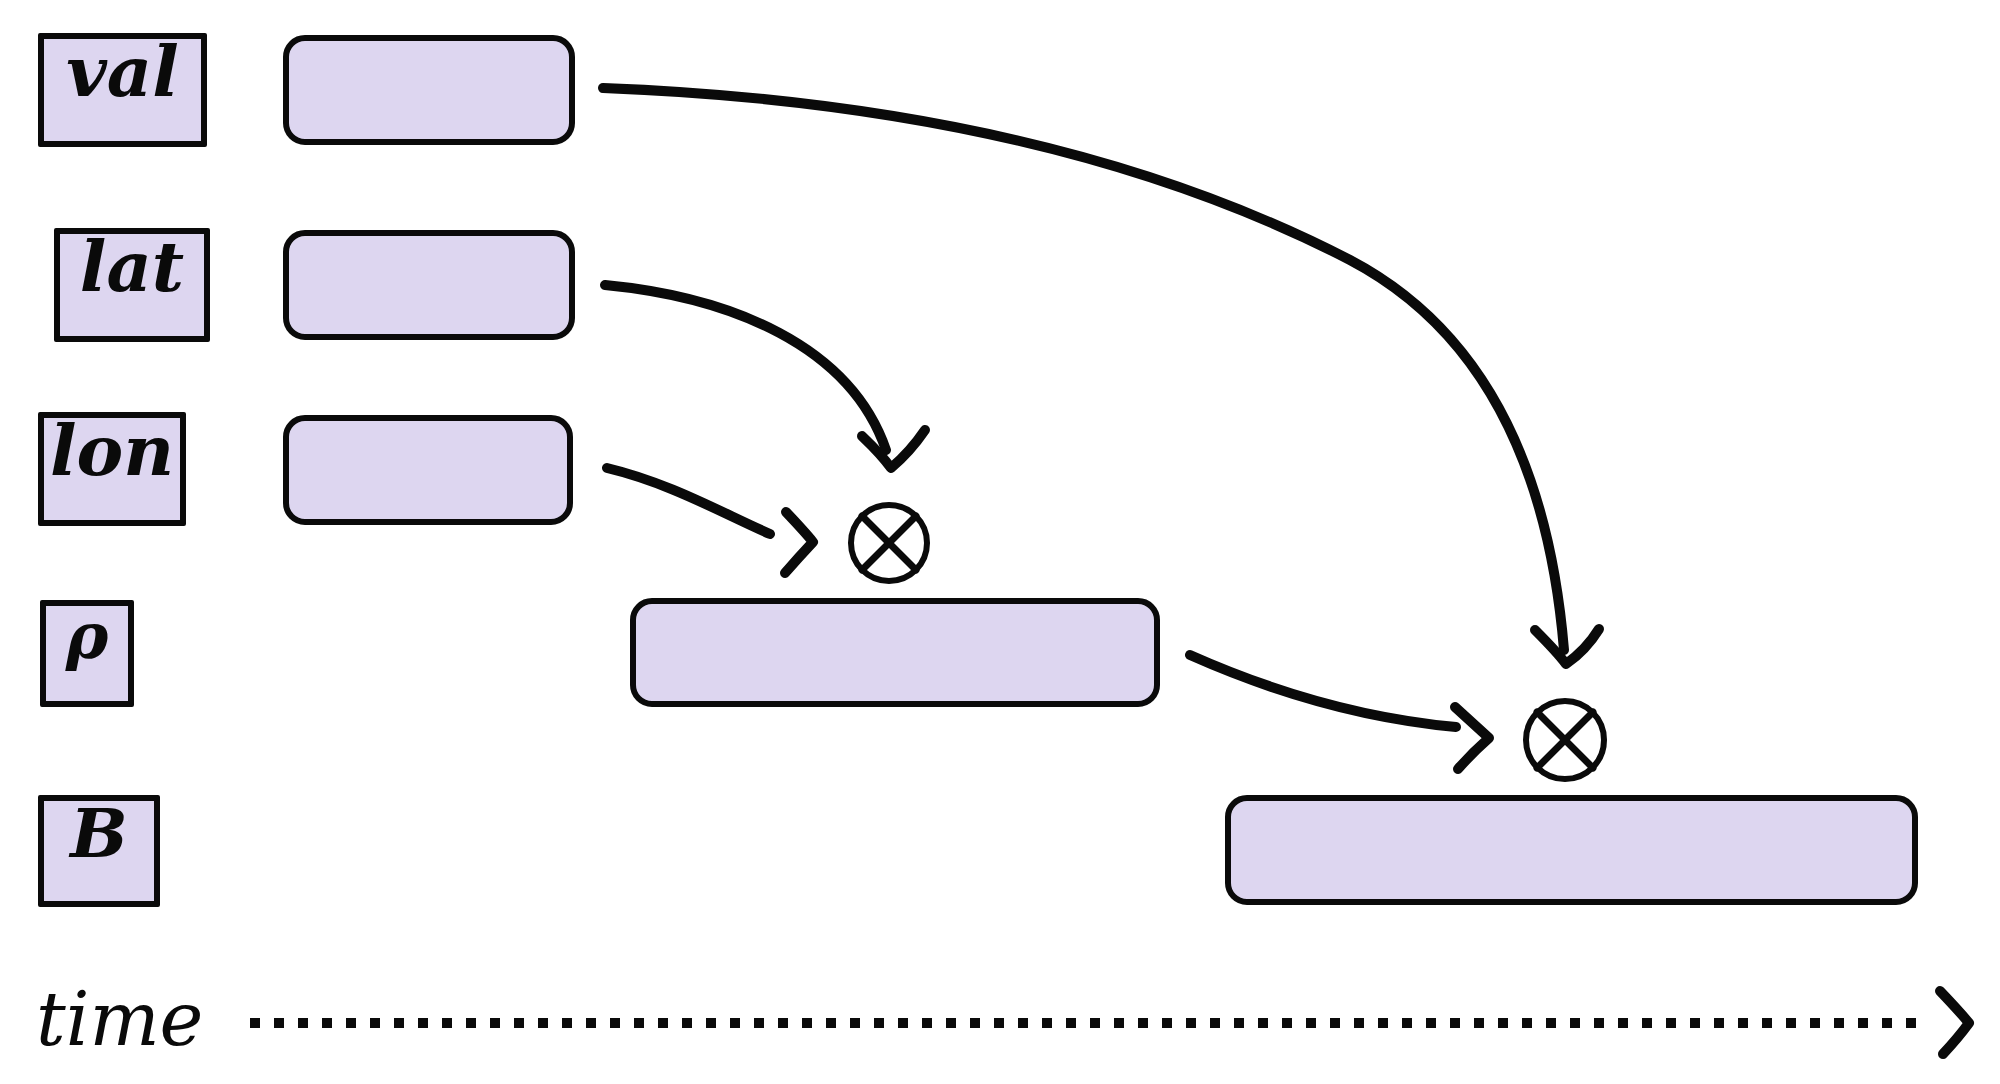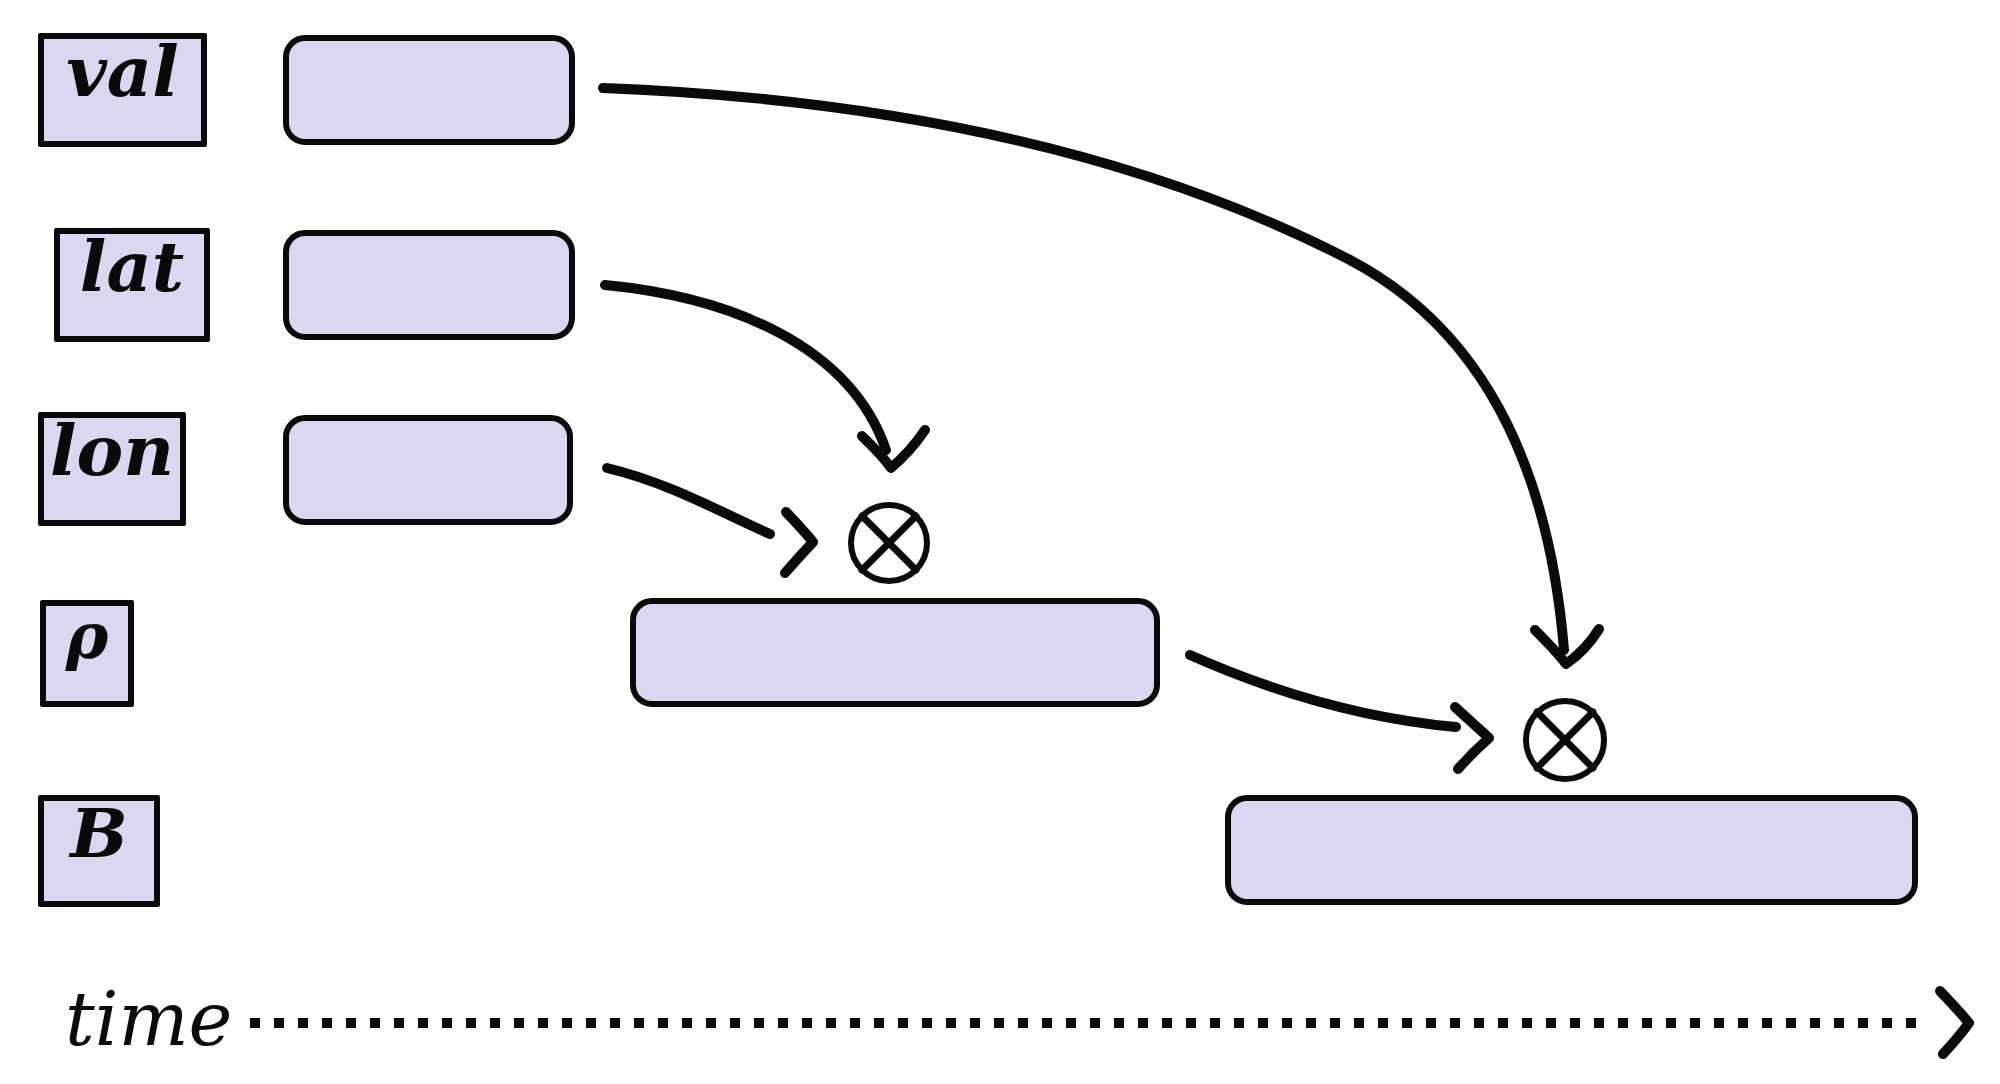--- a/index.html
+++ b/index.html
@@ -59,21 +59,21 @@
   #lb-lon {left:38px; top:412px; width:148px;height:114px;font-size:70px;}
   #lb-rho {left:40px; top:600px; width:94px; height:107px;font-size:64px;}
   #lb-b   {left:38px; top:795px; width:122px;height:112px;font-size:68px;}
 
   #bar-val{left:283px;top:35px;  width:292px;height:110px;}
   #bar-lat{left:283px;top:230px; width:292px;height:110px;}
   #bar-lon{left:283px;top:415px; width:290px;height:110px;}
   #bar-rho{left:630px;top:598px; width:530px;height:109px;}
   #bar-b  {left:1225px;top:795px;width:693px;height:110px;}
 
-  #time-label{left:36px;top:982px;margin-left:29px;}
+  #time-label{left:36px;top:982px;}
 </style>
 </head>
 <body>
 
 <div class="canvas">
 
   <svg class="layer" viewBox="0 0 2000 1084" aria-hidden="false">
 
     <path class="stroke shaft" d="M 603 88 Q 1050 105 1350 260 Q 1540 360 1564 650"></path>
     <path class="stroke head" d="M 1535 630 Q 1557 652 1566 664 Q 1586 650 1599 629"></path>

